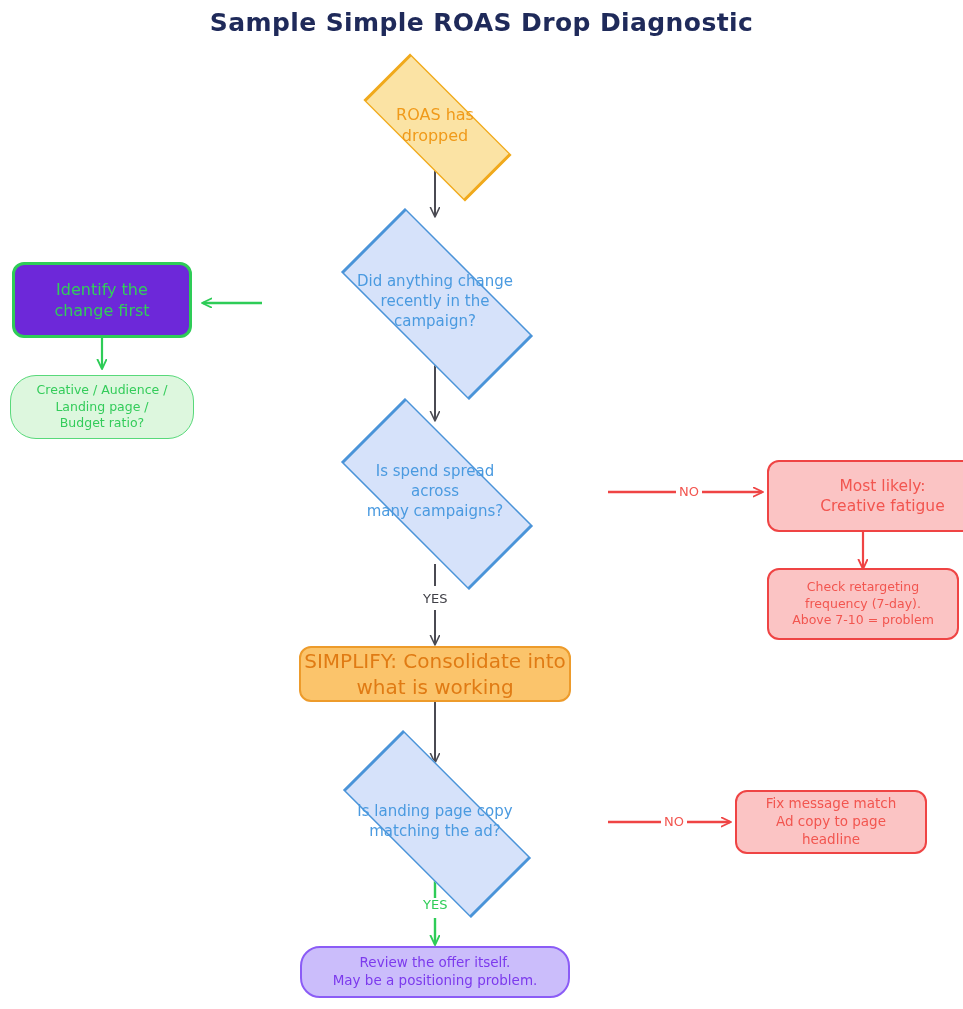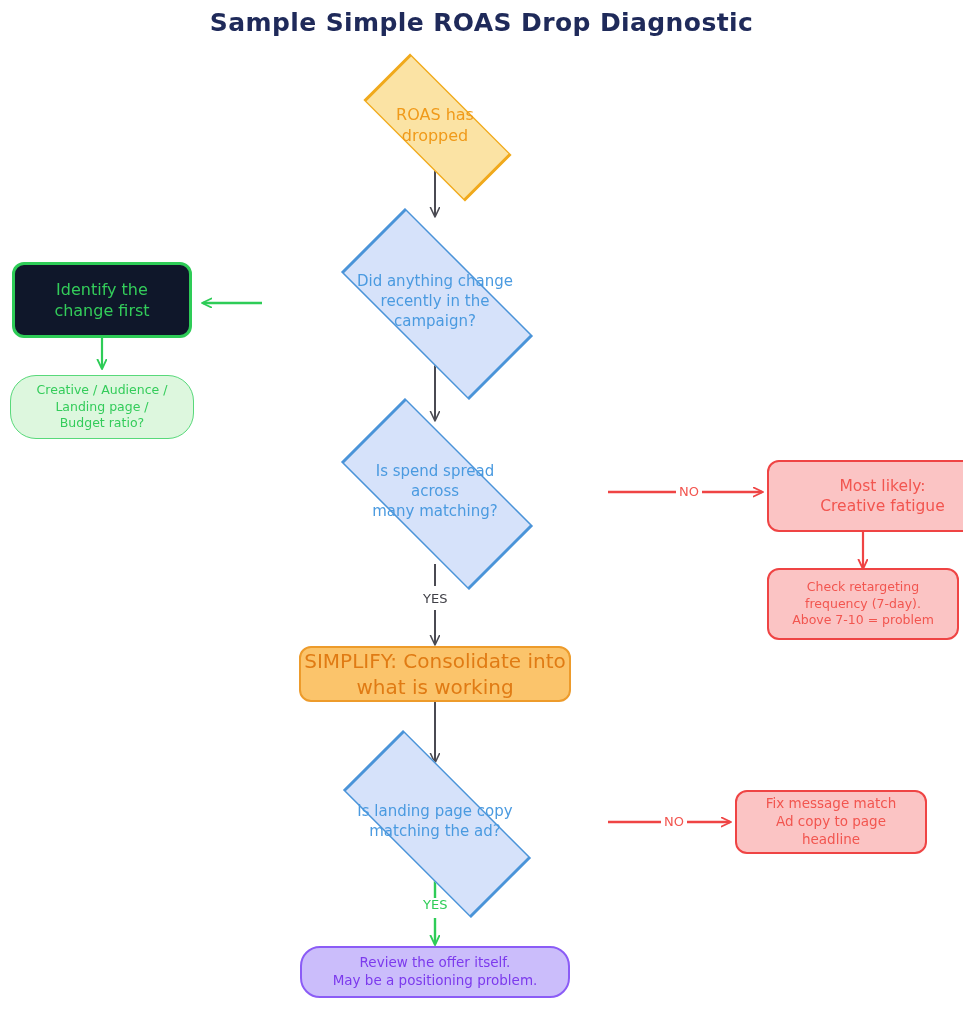--- a/index.html
+++ b/index.html
@@ -77,21 +77,21 @@
   .c-amber-text { color: #f09a1a; }
 
   .c-orange-fill { background: #fbc46b; }
   .c-orange-stroke { border-color: #ed9b2b; }
   .c-orange-text { color: #e07b14; }
 
   .c-blue-fill { background: #d6e2fa; }
   .c-blue-stroke { border-color: #4a94d8; }
   .c-blue-text { color: #4a9ae0; }
 
-  .c-green-fill { background: #0f172a; }
+  .c-green-fill { background: #6d28d9; }
   .c-green-fill-lt { background: #ddf7de; }
   .c-green-stroke { border-color: #2ecc57; }
   .c-green-stroke-lt { border-color: #58d97a; }
   .c-green-text { color: #33cc5a; }
 
   .c-red-fill { background: #fbc4c4; }
   .c-red-stroke { border-color: #ef4444; }
   .c-red-text { color: #f2554f; }
 
   .c-purple-fill { background: #cbbdfb; }
@@ -200,21 +200,21 @@
   <div class="node rect c-green-fill-lt c-green-stroke-lt c-green-text" style="left:10px; top:375px; width:184px; height:64px; border-width:1.6px; font-size:12.5px;border-radius:26px;">
     <span>Creative / Audience /
 Landing page /
 Budget ratio?</span>
   </div>
 
   <div class="node diamond" style="left:260px; top:430px; width:350px; height:124px; font-size:15px;">
     <div class="dmd-shape c-blue-fill c-blue-stroke" style="width:120px; height:120px; border-width:2.5px; margin-left:-60px; margin-top:-60px; transform:rotate(45deg) scale(1.46,0.73);"></div>
     <div class="dmd-text c-blue-text">Is spend spread
 across
-many matching?</div>
+many campaigns?</div>
   </div>
 
   <div class="node rect c-red-fill c-red-stroke c-red-text" style="left:767px; top:460px; width:231px; height:72px; border-width:2.6px; font-size:15.5px;">
     <span>Most likely:
 Creative fatigue</span>
   </div>
 
   <div class="node rect c-red-fill c-red-stroke c-red-text" style="left:767px; top:568px; width:192px; height:72px; border-width:2.2px; font-size:12.5px;text-align:center;">
     <span>Check retargeting
 frequency (7-day).

